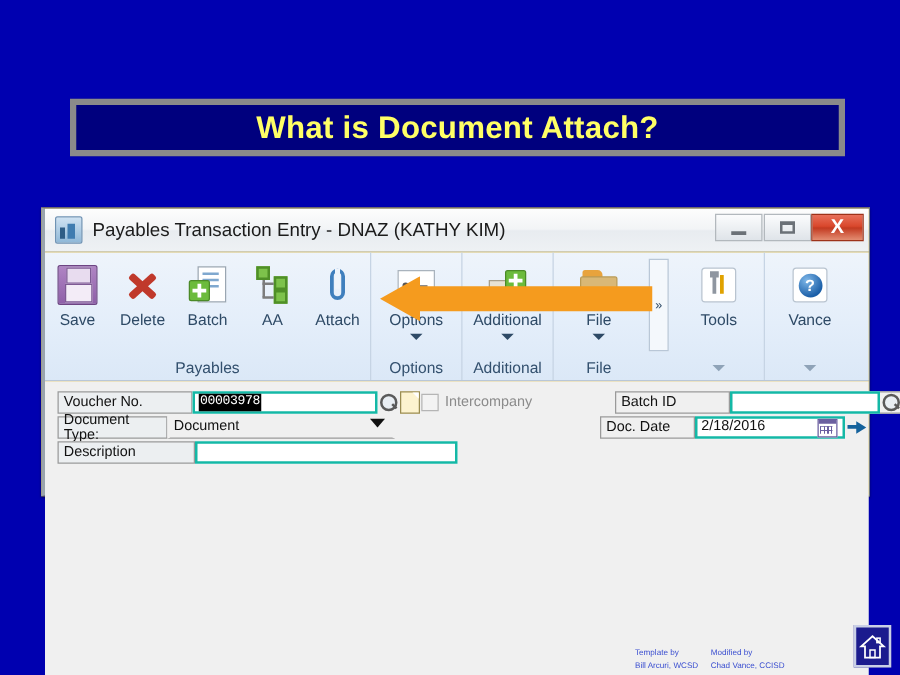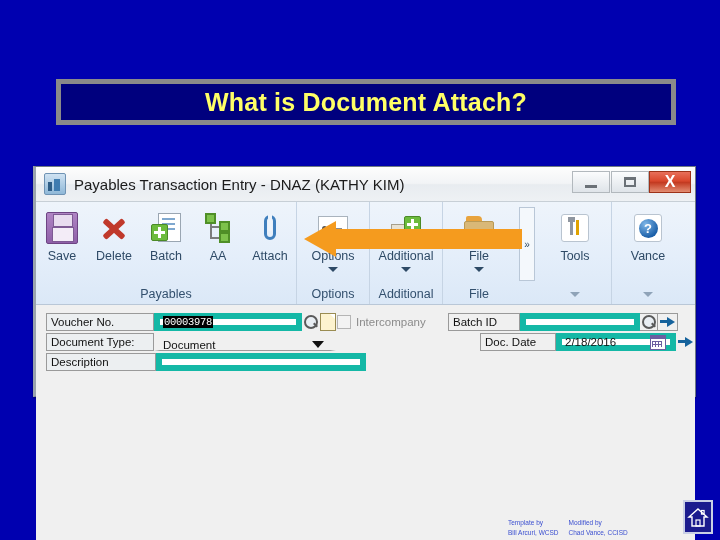--- a/index.html
+++ b/index.html
@@ -160,22 +160,22 @@
     background:#f0f0f0;
     padding: 6px 0 0 0;
   }
   .frow { position:absolute; display:flex; align-items:center; height: 18px; }
   .flabel {
     background:#eceff1; border:1px solid #9a9a9a; height:18px;
     display:flex; align-items:center; padding-left:4px;
     font-size:11.5px; color:#111; box-sizing:border-box;
   }
   .finput {
-    background:#fff; border:6px solid #14b8a6; height:18px; box-sizing:border-box;
-    display:flex; align-items:center; padding-left:3px; font-size:11.5px; color:#111;
+    background:#fff; border:2px solid #14b8a6; height:18px; box-sizing:border-box;
+    display:flex; padding-left:3px; font-size:11.5px; color:#111;
   }
   .sel-text { background:#000; color:#fff; font-family:"Liberation Mono", monospace; font-size:10.5px; letter-spacing:-0.3px; padding:0 1px; }
   .ic-mag { width:16px;height:16px;position:relative;}
   .ic-mag::before{content:"";position:absolute;left:1px;top:1px;width:10px;height:10px;border:2px solid #5a5a5a;border-radius:50%;background:#e9eef3;}
   .ic-mag::after{content:"";position:absolute;left:10px;top:10px;width:5px;height:2px;background:#5a5a5a;transform:rotate(45deg);}
   .ic-newdoc{width:14px;height:16px;background:#fdf3cf;border:1px solid #9a8c52;position:relative;}
   .ic-newdoc::after{content:"";position:absolute;right:0;top:0;border-left:5px solid transparent;border-top:5px solid #fff;}
   .ic-arrow-right{width:16px;height:14px;position:relative;}
   .ic-arrow-right::before{content:"";position:absolute;left:0;top:5px;width:9px;height:3px;background:#15629c;}
   .ic-arrow-right::after{content:"";position:absolute;left:7px;top:2px;border-top:5px solid transparent;border-bottom:5px solid transparent;border-left:8px solid #15629c;}
@@ -368,36 +368,36 @@
         <div style="width:17px;display:flex;align-items:center;justify-content:center">
             <div class="ic-newdoc"></div>
           </div>
         <div style="width:16px;display:flex;align-items:center;justify-content:center">
             <div class="chk"></div>
           </div>
         <div style="font-size:11.5px;color:#8b8b8b;padding-left:4px;">Intercompany</div>
       </div>
 
       <div class="frow" style="left:10px; top:28px;">
-        <div class="flabel" style="width:108px">Document Type:</div>
+        <div class="flabel" style="width:88px">Document Type:</div>
         <div class="finput" style="width:182px;justify-content:space-between;padding-right:6px;background:#f0f0f0;border-color:#f0f0f0;border-bottom:1px solid #9a9a9a;">
           <span>Document</span>
           <span class="dropcaret"></span>
         </div>
       </div>
 
       <div class="frow" style="left:10px; top:48px;">
         <div class="flabel" style="width:110px">Description</div>
         <div class="finput" style="width:210px">
           <span></span>
         </div>
       </div>
 
       <div class="frow" style="left:412px; top:8px;">
-        <div class="flabel" style="width:72px;background:#f0f0f0;border-color:#9a9a9a;">Batch ID</div>
+        <div class="flabel" style="width:92px;background:#f0f0f0;border-color:#9a9a9a;margin-left:44px;">Batch ID</div>
         <div class="finput" style="width:120px">
           <span></span>
         </div>
         <div style="width:18px;display:flex;align-items:center;justify-content:center;border:1px solid #9a9a9a;border-left:none;height:18px;box-sizing:border-box;background:#f0f0f0">
             <div class="ic-mag"></div>
           </div>
         <div style="width:20px;display:flex;align-items:center;justify-content:center;border:1px solid #9a9a9a;border-left:none;height:18px;box-sizing:border-box;background:#f0f0f0">
             <div class="ic-arrow-right"></div>
           </div>
       </div>

